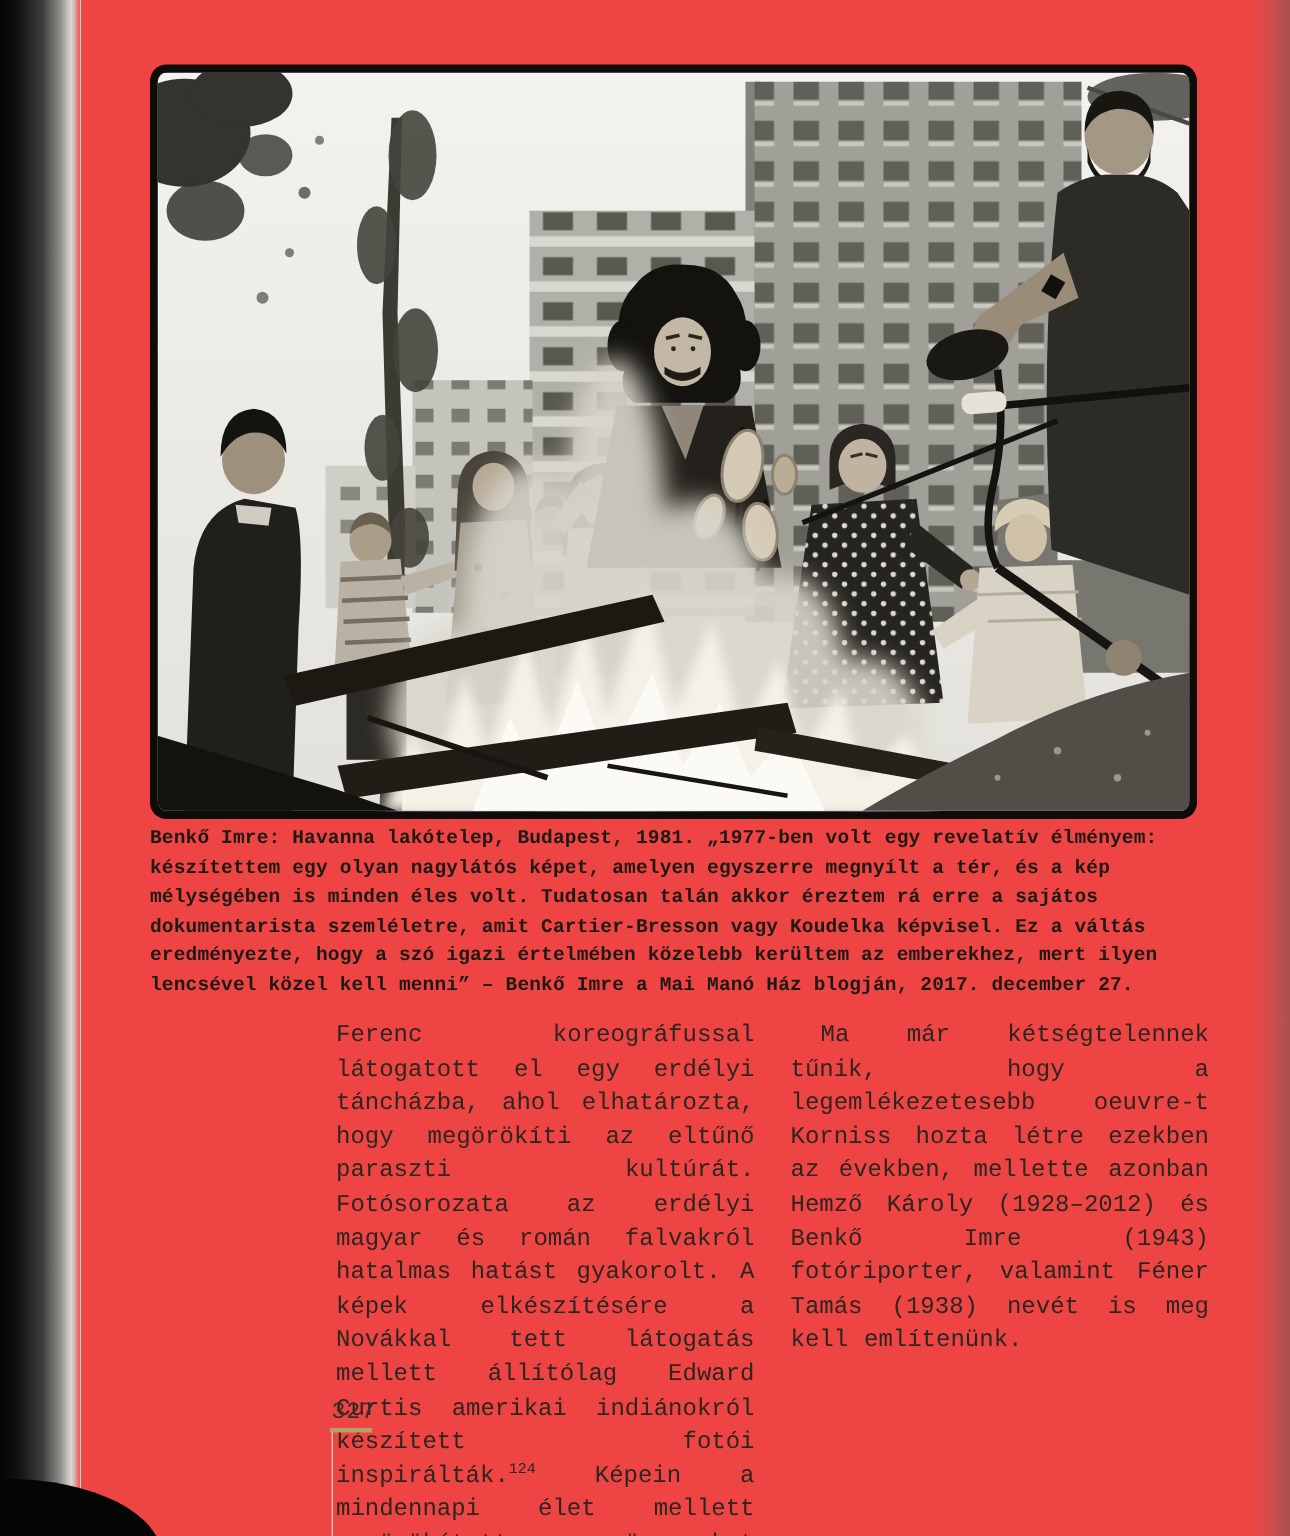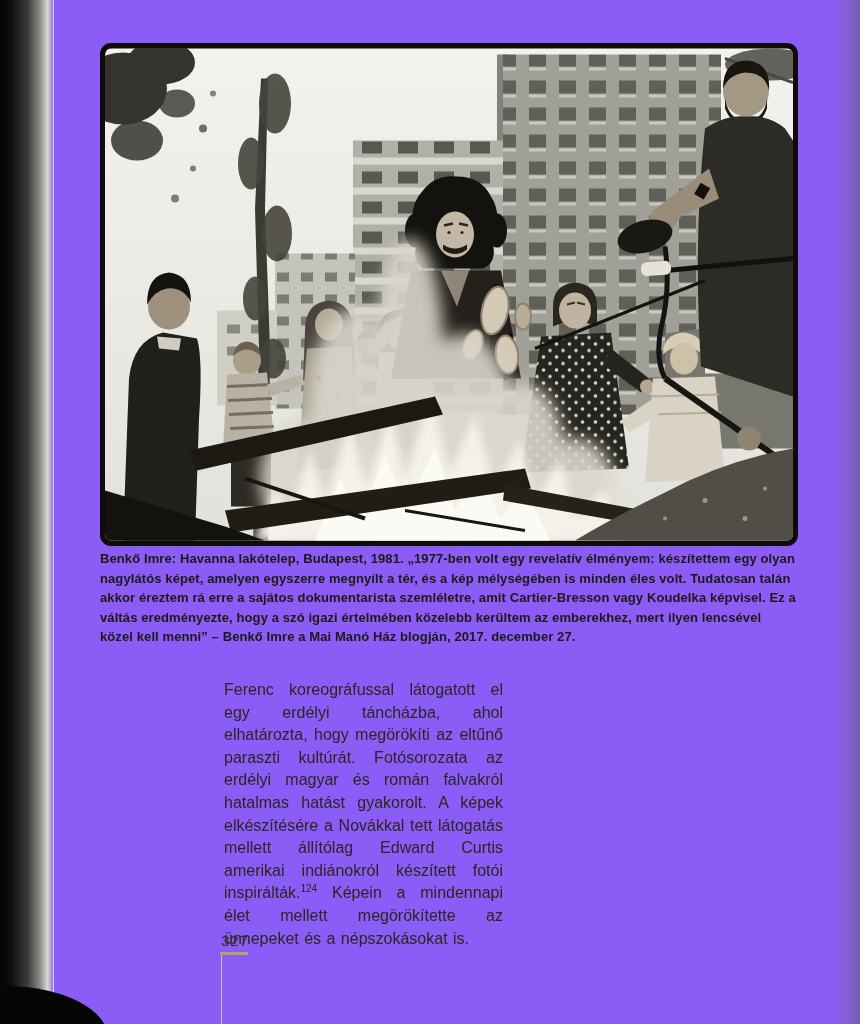--- a/index.html
+++ b/index.html
@@ -1,19 +1,19 @@
 <!DOCTYPE html>
 <html lang="hu"><head>
 <meta charset="utf-8">
 <style>
   html,body{margin:0;padding:0;background:#e9e9e6;}
   .scan{
     position:relative;width:860px;height:1024px;margin:0 auto;
-    background:#8b5cf6;overflow:hidden;
-    font-family:Liberation Sans, sans-serif;
+    background:#ef4444;overflow:hidden;
+    font-family:Liberation Mono, monospace;
     color:#29241f;
   }
   
   .spine-shadow{
     position:absolute;left:0;top:0;width:54px;height:1024px;
     background:linear-gradient(90deg,#040404 0%,#101010 22%,#3c3c3c 52%,#8b8b88 74%,#d8d8d4 88%,rgba(255,255,255,0) 100%);
   }
   .page-edge-lines{
     position:absolute;left:47px;top:0;width:9px;height:1024px;
     background:linear-gradient(90deg,rgba(0,0,0,0) 0 2px,#c2c2bc 2px 3px,rgba(0,0,0,0) 3px 6px,#d7d7d2 6px 7px,rgba(0,0,0,0) 7px 9px);
@@ -270,20 +270,21 @@
     </svg>
   </figure>
 
   <p class="caption">Benkő Imre: Havanna lakótelep, Budapest, 1981. „1977-ben volt egy revelatív élményem: készítettem egy olyan nagylátós képet, amelyen egyszerre megnyílt a tér, és a kép mélységében is minden éles volt. Tudatosan talán akkor éreztem rá erre a sajátos dokumentarista szemléletre, amit Cartier-Bresson vagy Koudelka képvisel. Ez a váltás eredményezte, hogy a szó igazi értelmében közelebb kerültem az emberekhez, mert ilyen lencsével közel kell menni” – Benkő Imre a Mai Manó Ház blogján, 2017. december 27.</p>
 
   <div class="columns">
     <div class="col">
       <p class="para"><span>Ferenc koreográfussal látogatott el egy erdélyi táncházba, ahol elhatározta, hogy megörökíti az eltűnő paraszti kultúrát. Fotósorozata az erdélyi magyar és román falvakról hatalmas hatást gyakorolt. A képek elkészítésére a Novákkal tett látogatás mellett állítólag Edward Curtis amerikai indiánokról készített fotói inspirálták.</span><sup>124</sup><span> Képein a mindennapi élet mellett megörökítette az ünnepeket és a népszokásokat is.</span></p>
     </div>
     <div class="col">
+      <p class="para indent">Ma már kétségtelennek tűnik, hogy a legemlékezetesebb oeuvre-t Korniss hozta létre ezekben az években, mellette azonban Hemző Károly (1928–2012) és Benkő Imre (1943) fotóriporter, valamint Féner Tamás (1938) nevét is meg kell említenünk.</p>
     </div>
   </div>
 
   <div class="page-number">327</div>
   <div class="gold-rule"></div>
   <div class="vert-rule"></div>
 
   <div class="corner-blob"></div>
 </div>
 

